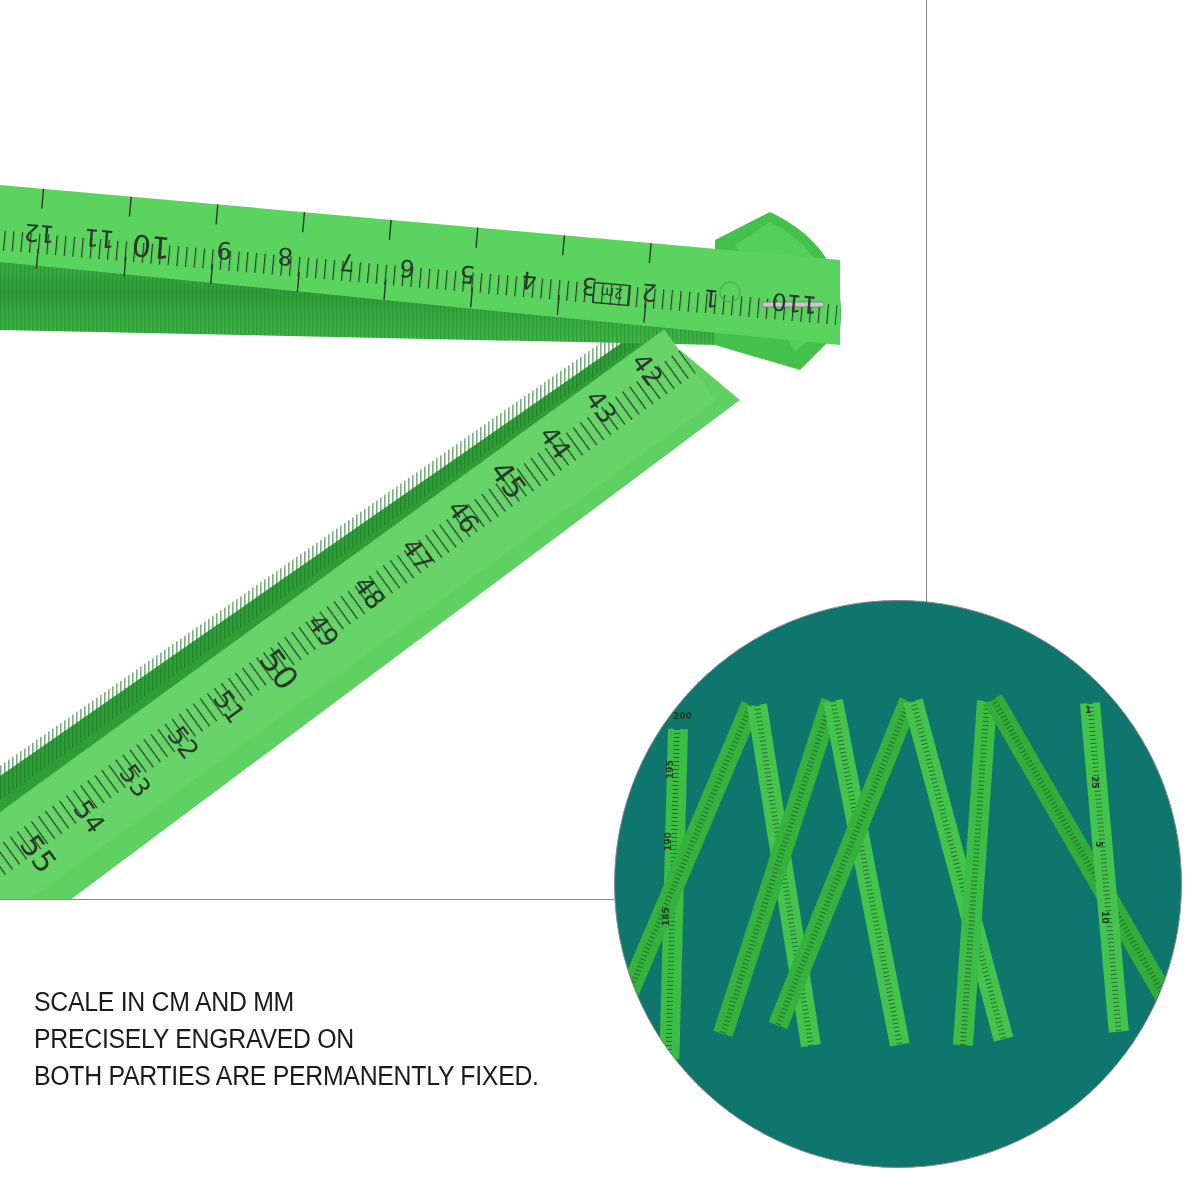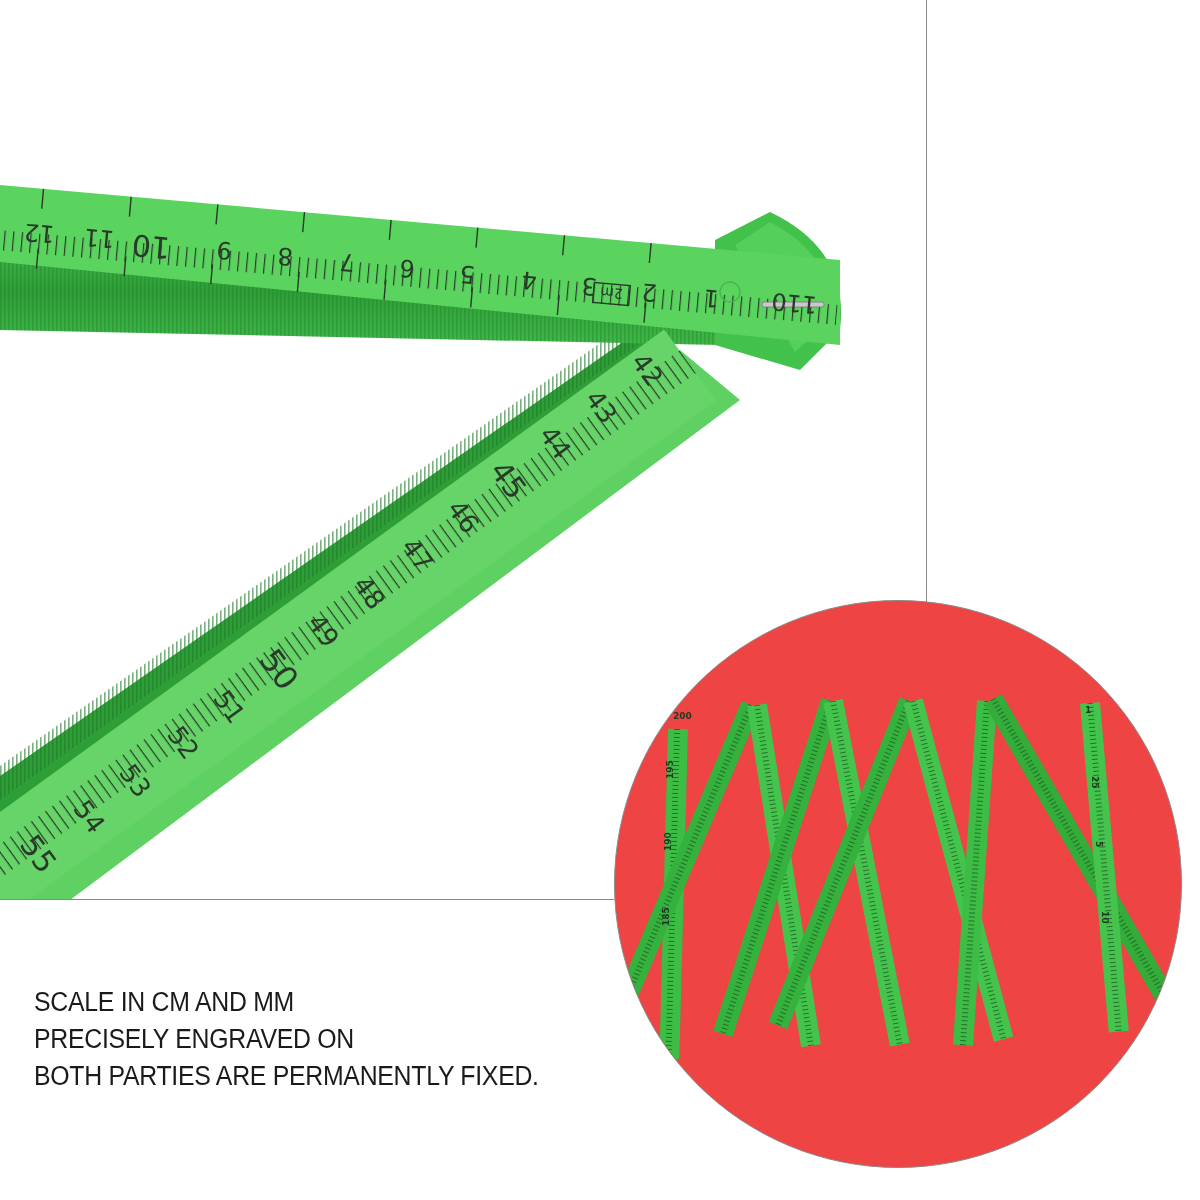--- a/index.html
+++ b/index.html
@@ -6,21 +6,21 @@
     body { width: 1200px; height: 1200px; position: relative; overflow: hidden;
            font-family: "Liberation Sans", sans-serif; }
     .frame-line-v { position: absolute; left: 926px; top: 0; width: 1px; height: 900px; background: #8a8a8a; }
     .frame-line-h { position: absolute; left: 0; top: 899px; width: 614px; height: 1px; background: #8a8a8a; }
     .main-photo { position: absolute; left: 0; top: 0; width: 926px; height: 899px; overflow: hidden; }
     .caption { position: absolute; left: 34px; top: 984px; color: #1a1a1a;
                font-family: "Liberation Sans", sans-serif; font-size: 27px; line-height: 37px;
                letter-spacing: -0.3px; transform: scaleX(0.92); transform-origin: left top; }
     .caption div { white-space: nowrap; }
     .inset { position: absolute; left: 614px; top: 600px; width: 566px; height: 566px;
-             border-radius: 50%; border: 1px solid #8a8a8a; background: #ef4444; overflow: hidden; }
+             border-radius: 50%; border: 1px solid #8a8a8a; background: #0f766e; overflow: hidden; }
     svg text { font-family: "DejaVu Sans", sans-serif; }
   </style>
 </head>
 <body>
 
 <div class="main-photo">
   <svg width="926" height="899" viewBox="0 0 926 899">
     <defs>
       <pattern id="ticksMm" width="8.7" height="80" patternUnits="userSpaceOnUse">
         <rect x="0" y="0" width="1.2" height="10" fill="#2a3a2a"></rect>

